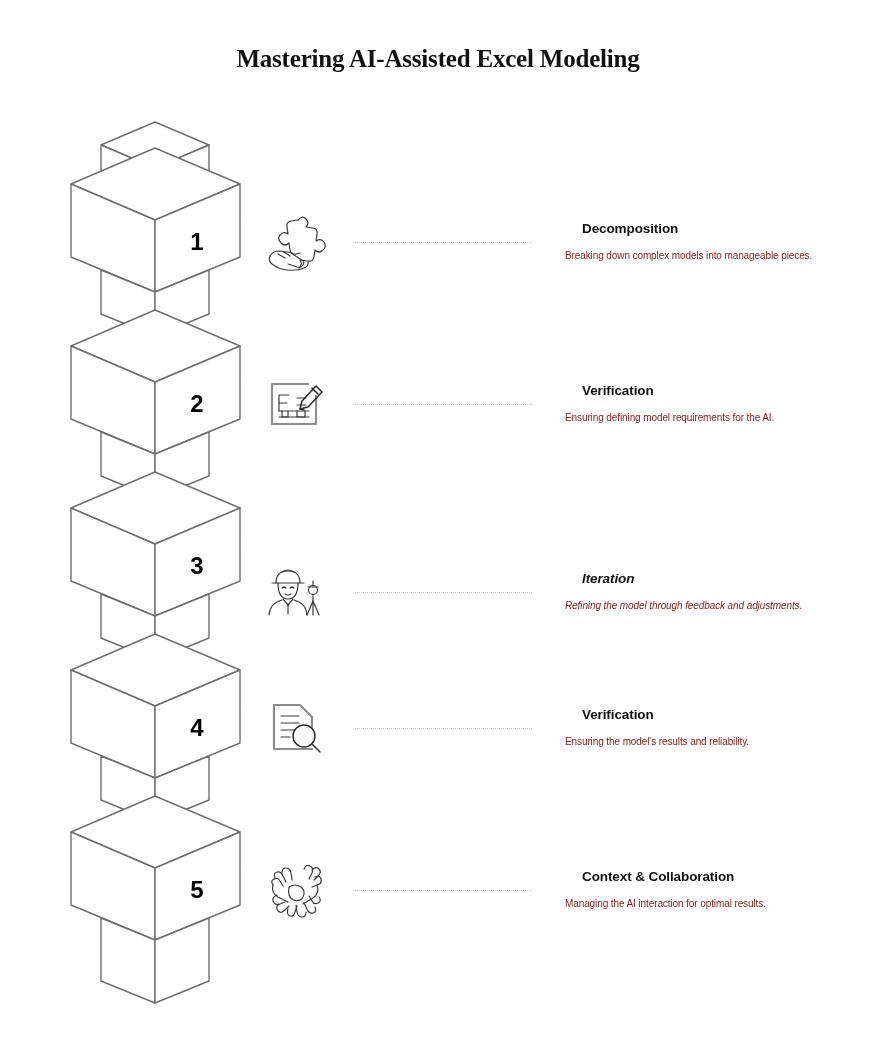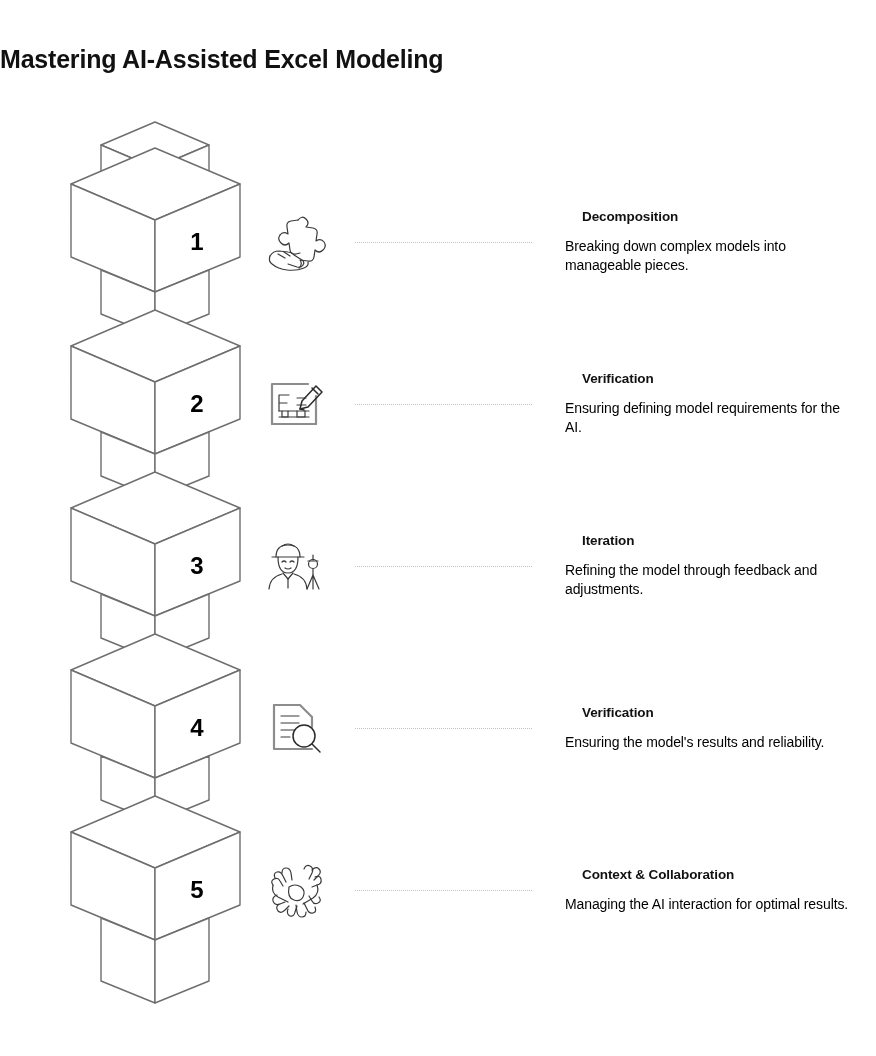--- a/index.html
+++ b/index.html
@@ -17,24 +17,26 @@
     position: relative;
     overflow: hidden;
   }
 
   
   .page-title {
     position: absolute;
     top: 45px;
     left: 0;
     width: 876px;
+    text-align: center;
     font-size: 25px;
     font-weight: bold;
     letter-spacing: -0.2px;
     color: #111111;
+    font-family: Liberation Serif, serif;
   }
 
   
   .tower {
     position: absolute;
     left: 0;
     top: 0;
     width: 320px;
     height: 1056px;
     pointer-events: none;
@@ -83,32 +85,32 @@
     font-size: 13.5px;
     font-weight: bold;
     color: #111111;
     line-height: 1.2;
     margin-bottom: 12px;
     letter-spacing: -0.1px;
     padding-left: 17px;
   }
 
   .row-desc {
-    font-size: 14px;
+    font-size: 10px;
     font-weight: normal;
-    color: #000000;
+    color: #7f1d1d;
     line-height: 1.32;
     letter-spacing: -0.1px;
     margin-top: 10px;
   }
 
   
   .row-1 { top: 182px; }
   .row-2 { top: 344px; }
-  .row-3 { top: 506px; }
+  .row-3 { top: 532px; font-style: italic; }
   .row-4 { top: 668px; }
   .row-5 { top: 830px; }
 
   
   .ico { fill: none; stroke: #2b2b2b; stroke-width: 1.5;
          stroke-linecap: round; stroke-linejoin: round; }
   .ico-thin { fill: none; stroke: #3a3a3a; stroke-width: 1.2;
          stroke-linecap: round; stroke-linejoin: round; }
   .ico-grey { fill: none; stroke: #8d8d8d; stroke-width: 2.2;
          stroke-linecap: round; stroke-linejoin: round; }

